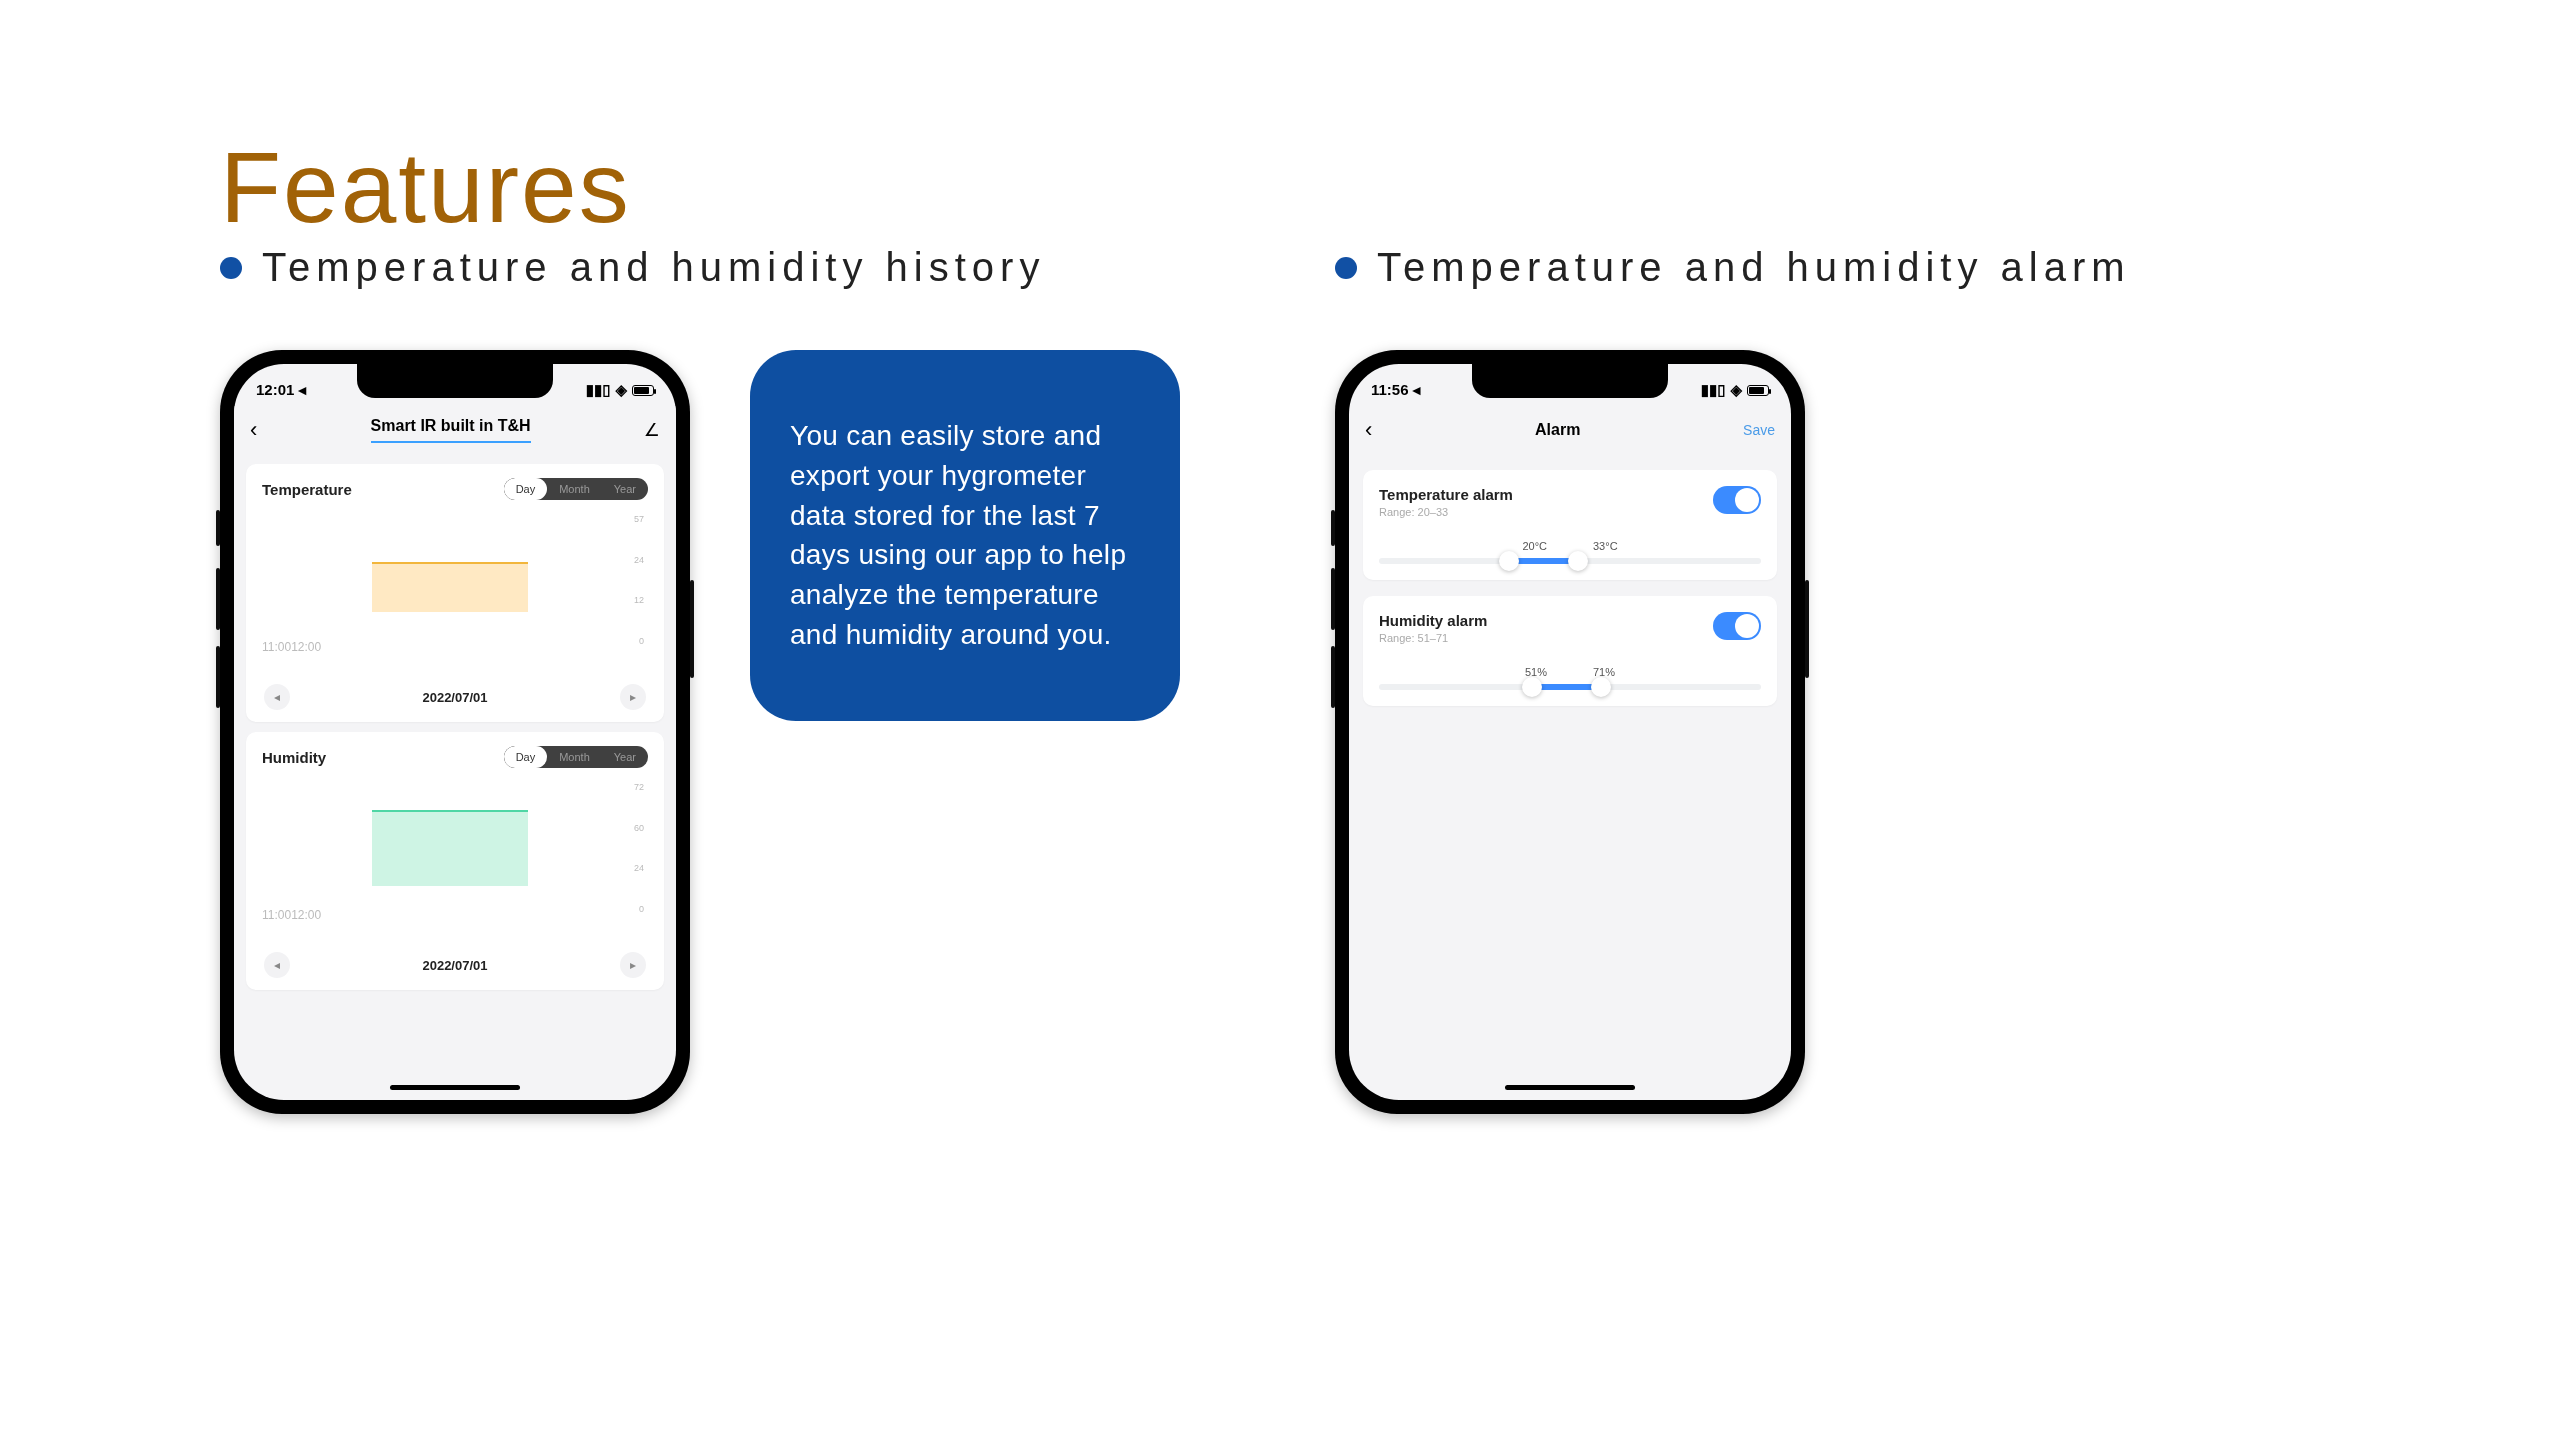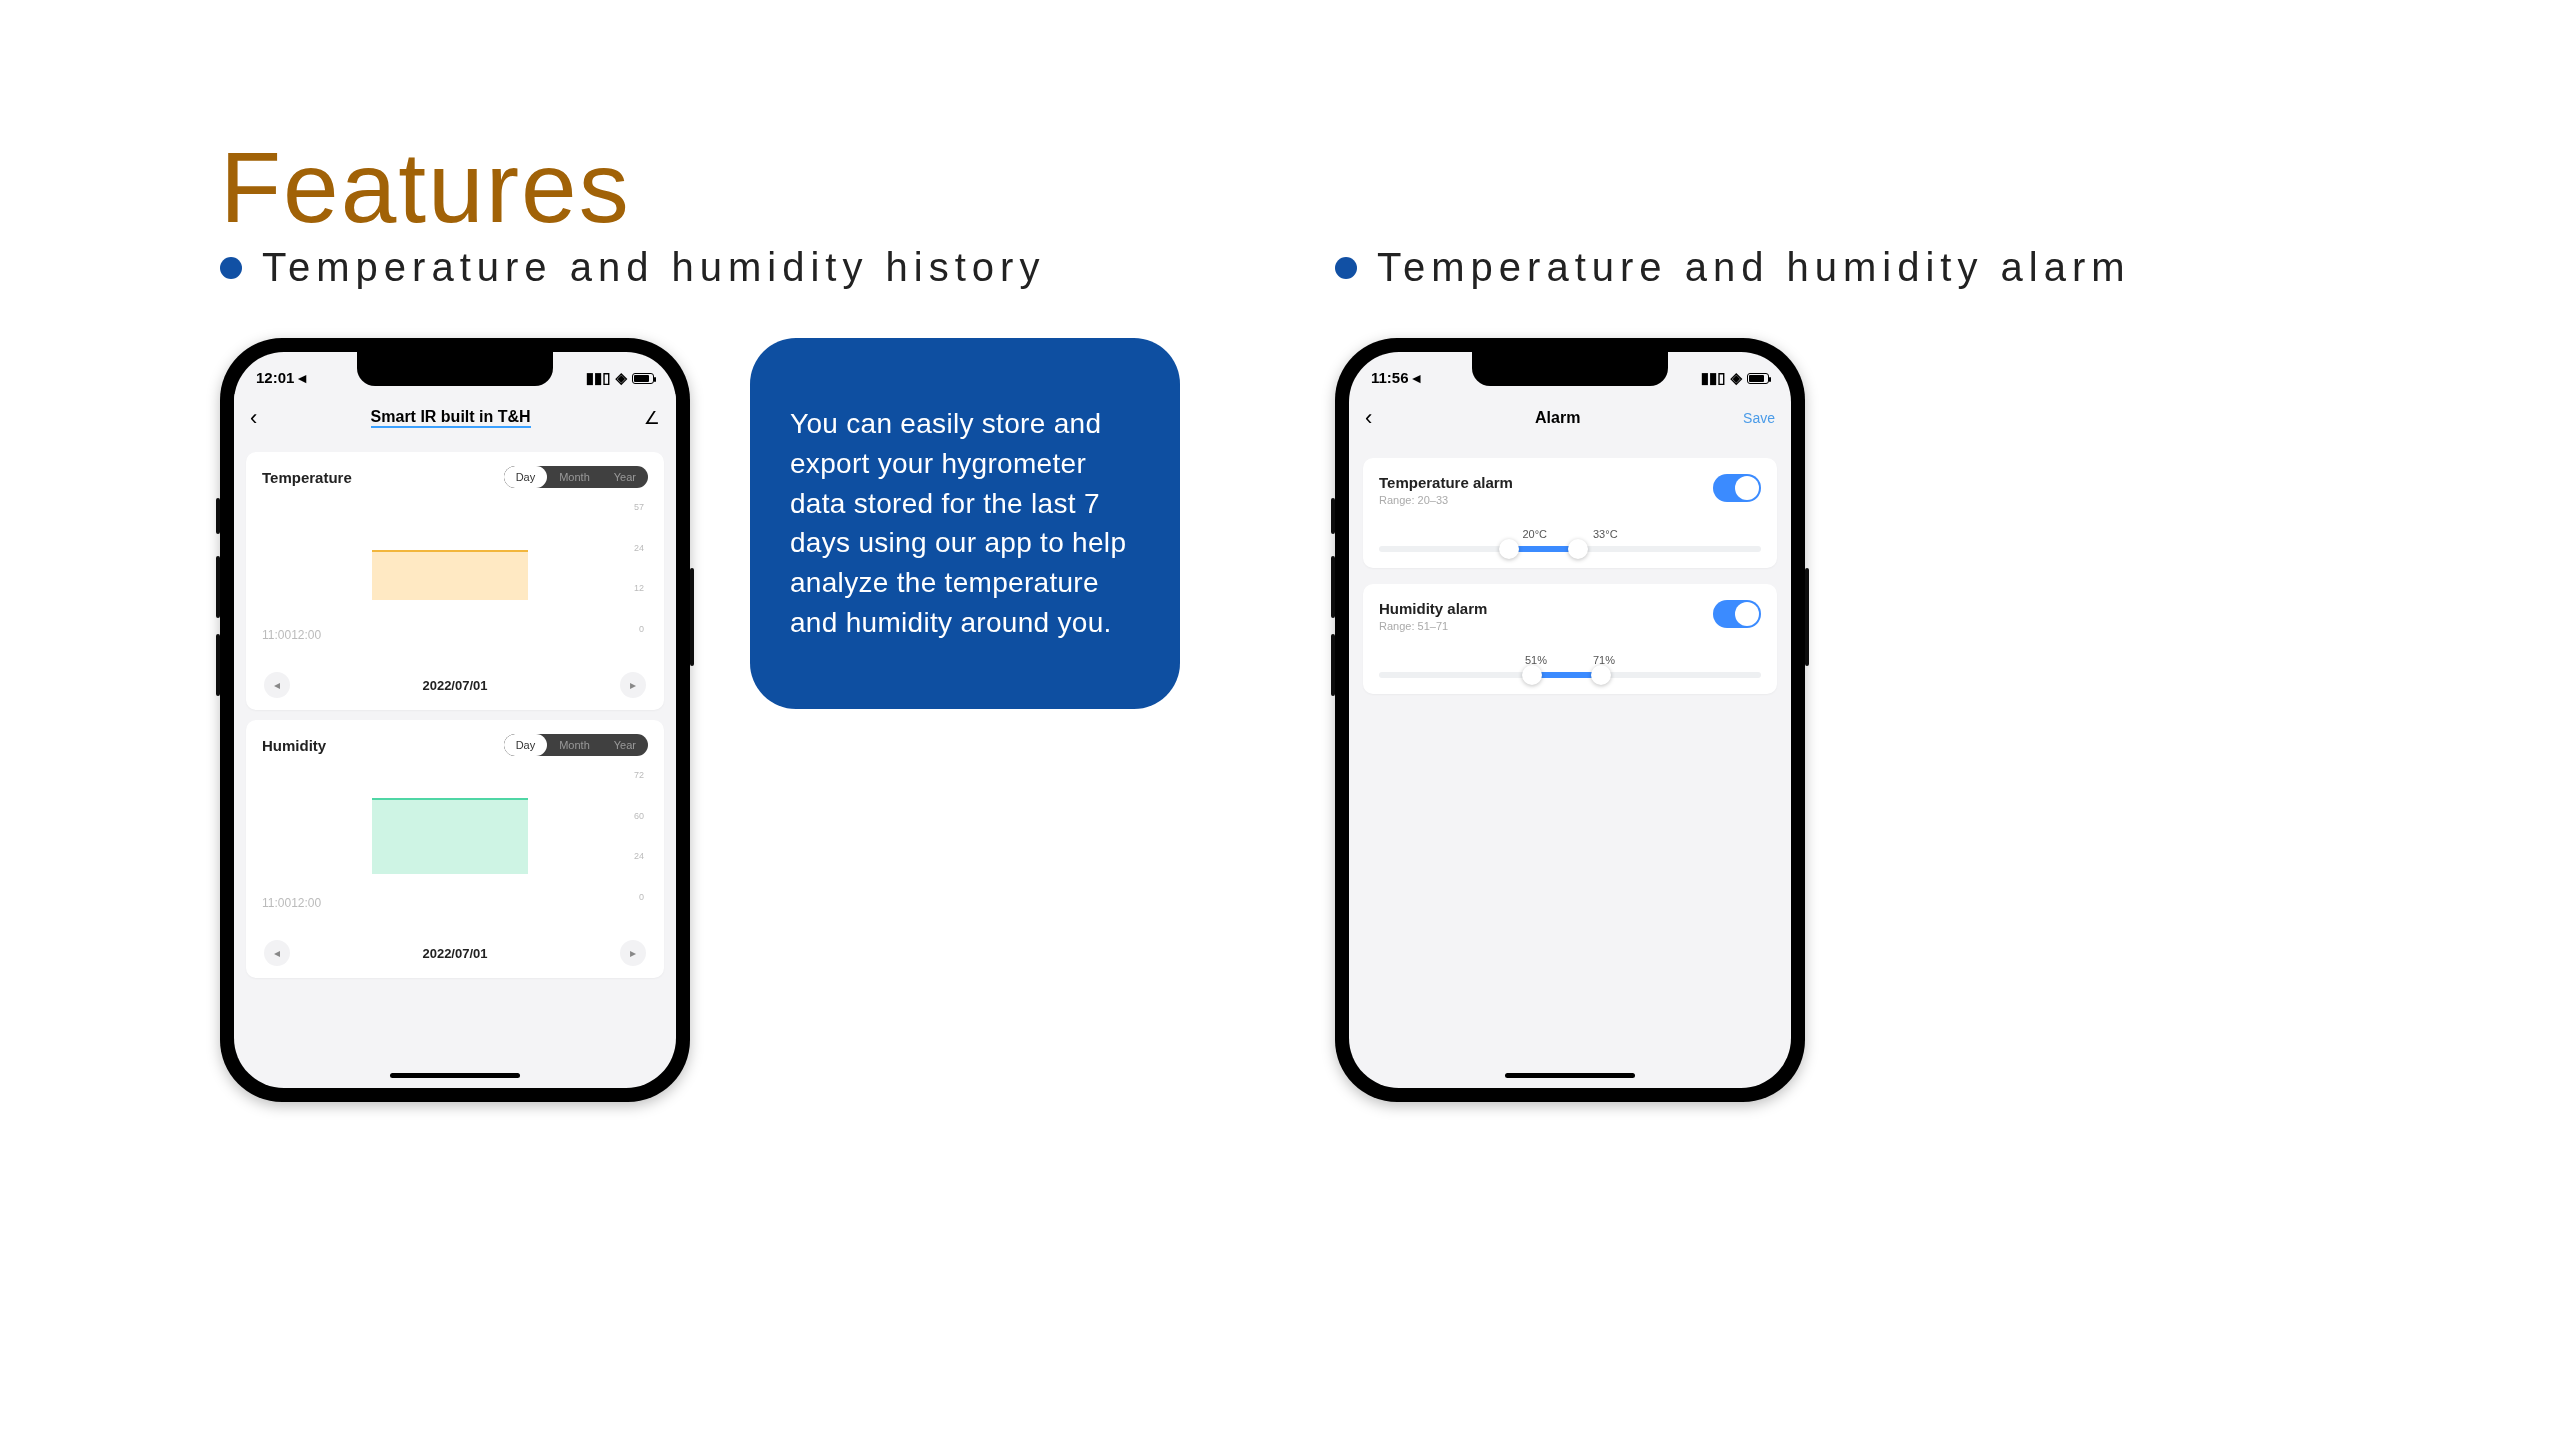--- a/index.html
+++ b/index.html
@@ -3,21 +3,21 @@
 <meta charset="utf-8">
 <style>
   * { box-sizing: border-box; margin: 0; padding: 0; }
   body { font-family: -apple-system, BlinkMacSystemFont, "Segoe UI", Arial, sans-serif; background: #fff; width: 2560px; height: 1440px; padding: 130px 220px 0 220px; }
 
   .page-title { font-size: 100px; font-weight: 400; color: #a16207; letter-spacing: 2px; }
 
   .cols { display: flex; gap: 110px; }
   .col { flex: 1; }
 
-  .feature-heading { display: flex; align-items: center; gap: 20px; margin-bottom: 48px; }
+  .feature-heading { display: flex; align-items: center; gap: 20px; margin-bottom: 60px; }
   .bullet { width: 22px; height: 22px; border-radius: 50%; background: #1150a4; flex-shrink: 0; }
   .feature-title { font-size: 40px; color: #222; letter-spacing: 6px; font-weight: 400; }
 
   .row { display: flex; align-items: flex-start; gap: 60px; }
 
   
   .phone { width: 470px; height: 764px; border-radius: 62px; background: #000; padding: 14px; position: relative; box-shadow: 0 4px 14px rgba(0,0,0,.25); }
   .phone-inner { width: 100%; height: 100%; border-radius: 50px; background: #f4f4f6; overflow: hidden; position: relative; }
   .notch { position: absolute; top: 0; left: 50%; transform: translateX(-50%); width: 196px; height: 34px; background: #000; border-bottom-left-radius: 18px; border-bottom-right-radius: 18px; z-index: 5; }
   .home-bar { position: absolute; left: 50%; transform: translateX(-50%); bottom: 10px; width: 130px; height: 5px; background: #000; border-radius: 3px; }
@@ -28,21 +28,21 @@
   .side-r  { right: -4px; top: 230px; width: 4px; height: 98px; }
 
   .statusbar { display: flex; justify-content: space-between; align-items: center; padding: 10px 22px 0; height: 42px; font-size: 15px; font-weight: 600; color: #000; }
   .status-icons { display: flex; align-items: center; gap: 5px; }
   .bat { width: 22px; height: 11px; border: 1px solid #000; border-radius: 3px; position: relative; }
   .bat::after { content: ""; position: absolute; right: -3px; top: 3px; width: 2px; height: 5px; background: #000; border-radius: 1px; }
   .bat-fill { position: absolute; inset: 1px 4px 1px 1px; background: #000; border-radius: 1px; }
 
   
   .app-header { height: 48px; display: flex; align-items: center; justify-content: space-between; padding: 0 16px; background: #f4f4f6; }
-  .app-title { font-size: 16px; font-weight: 600; color: #000; border-bottom: 2px solid #3aa0ff; }
+  .app-title { font-size: 16px; font-weight: 600; color: #000; border-bottom: 2px solid #3aa0ff; padding-bottom: 6px; }
   .chevron { font-size: 22px; color: #000; }
   .edit { font-size: 18px; color: #000; }
 
   .card { margin: 10px 12px; background: #fff; border-radius: 10px; padding: 14px 16px 10px; box-shadow: 0 1px 2px rgba(0,0,0,0.04); }
   .card-head { display: flex; justify-content: space-between; align-items: center; margin-bottom: 14px; }
   .card-title { font-size: 15px; font-weight: 700; color: #222; }
   .seg { display: flex; background: #404040; border-radius: 15px; overflow: hidden; font-size: 11px; color: #999; }
   .seg span { padding: 5px 12px; }
   .seg .active { background: #fff; color: #333; box-shadow: 0 0 2px rgba(0,0,0,.1); border-radius: 15px; }
 

